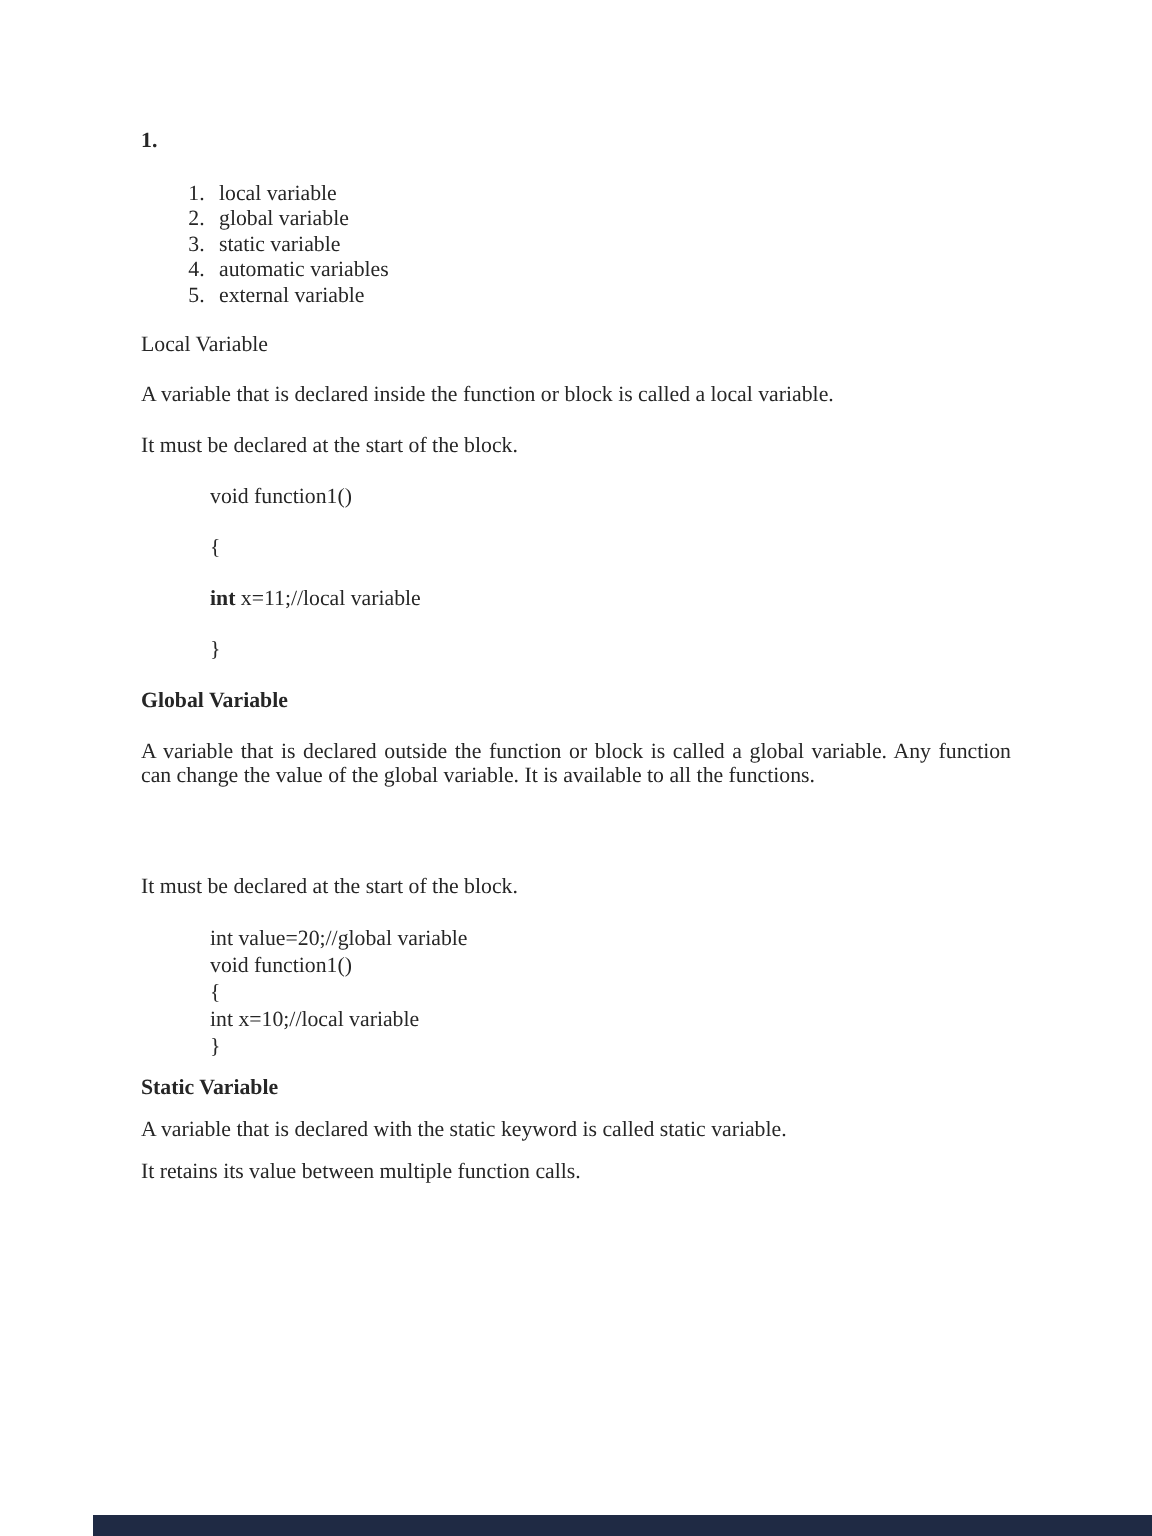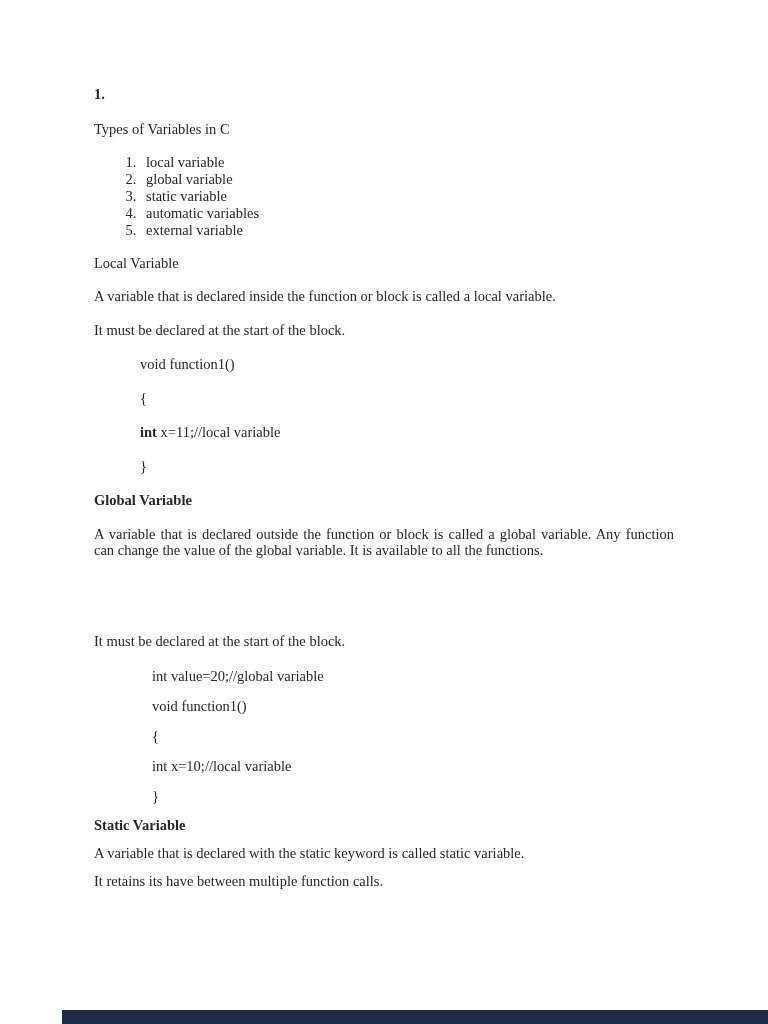--- a/index.html
+++ b/index.html
@@ -63,29 +63,29 @@
     white-space: pre-wrap;
   }
   .code1 .kw {
     font-weight: bold;
   }
   .justified {
     text-align: justify;
     line-height: 16px;
   }
   .mb-large {
-    margin-bottom: 75px;
+    margin-bottom: 58px;
   }
   .code2 {
     margin: 0 0 10px 0;
     padding-left: 46px;
     line-height: 18px;
   }
   .code2 .code-line {
-    margin: 12px;
+    margin: 0;
     white-space: pre-wrap;
   }
   .static-section p,
   .static-section .bold-heading {
     margin-bottom: 11px;
   }
   .footer-bar {
     position: absolute;
     left: 62px;
     right: 0;
@@ -96,21 +96,20 @@
 </head>
 <body>
 
 <div class="page">
   <div class="content">
 
     <div class="q-heading">
       <span class="q-num">1.</span>
     </div>
 
-    <p class="plain-heading">Types of Variables in C</p>
 
 
     <ol class="types">
       <li><span>local variable</span></li>
       <li><span>global variable</span></li>
       <li><span>static variable</span></li>
       <li><span>automatic variables</span></li>
       <li><span>external variable</span></li>
     </ol>
 
@@ -138,19 +137,19 @@
       <div class="code-line">int value=20;//global variable</div>
       <div class="code-line">void function1()</div>
       <div class="code-line">{</div>
       <div class="code-line">int x=10;//local variable</div>
       <div class="code-line">}</div>
     </div>
 
     <div class="static-section">
       <p class="bold-heading">Static Variable</p>
       <p>A variable that is declared with the static keyword is called static variable.</p>
-      <p>It retains its have between multiple function calls.</p>
+      <p>It retains its value between multiple function calls.</p>
     </div>
 
   </div>
 
   <div class="footer-bar" style="background: rgb(31, 42, 68);"></div>
 </div>
 
 </body></html>

